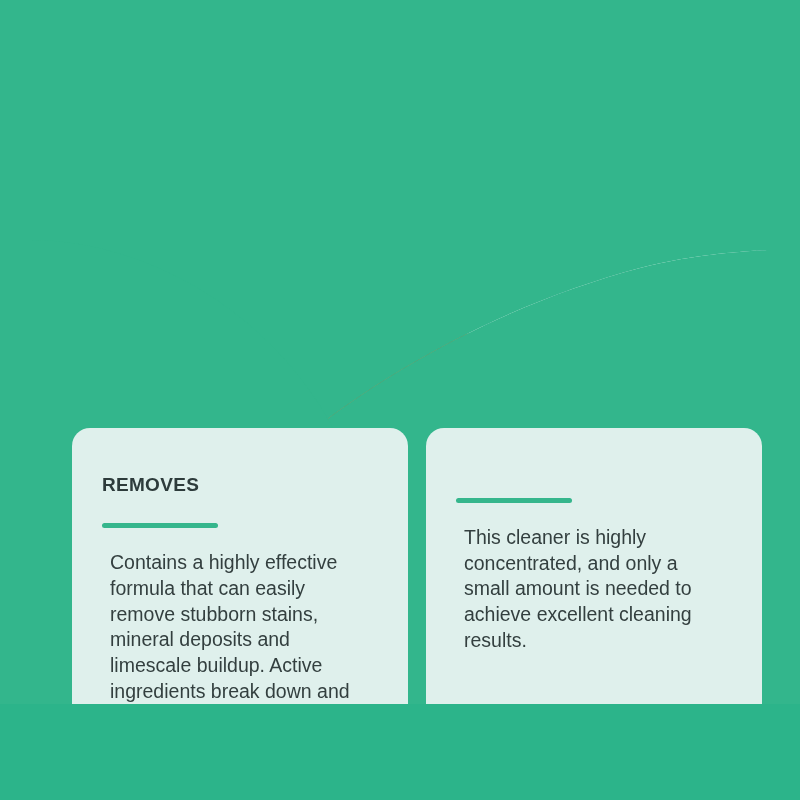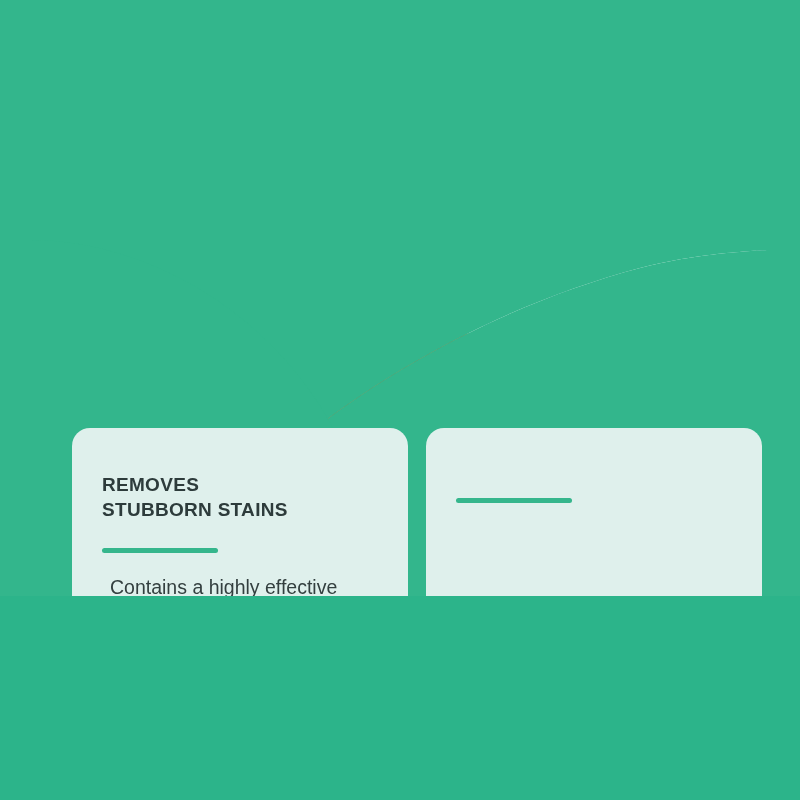--- a/index.html
+++ b/index.html
@@ -10,21 +10,21 @@
     width: 800px;
     height: 800px;
     font-family: "Liberation Sans", sans-serif;
     background: #2cb48a;
     overflow: hidden;
   }
 
   #stage {
     position: relative;
     width: 800px;
-    height: 596px;
+    height: 704px;
     background: #84cc16;
     overflow: hidden;
   }
 
   
   .photo {
     position: absolute;
     left: 0;
     top: 0;
     width: 800px;
@@ -445,24 +445,24 @@
              L352,800 L30,800 Z" fill="#33b68c"></path>
     <path d="M30,240
              C160,240 300,330 352,470" fill="none" stroke="#ffffff" stroke-width="0"></path>
   </svg>
 
   <div class="cards">
 
     <div class="card">
       <h2>
         <span>REMOVES</span><br>
-        <span>STUBBORN STAINS</span>
       </h2>
       <div class="rule"></div>
       <p>Contains a highly effective formula that can easily remove stubborn stains, mineral deposits and limescale buildup. Active ingredients break down and dissolve stubborn residue to keep your toilet clean and fresh.</p>
     </div>
 
     <div class="card">
       <div class="rule"></div>
+      <p>This cleaner is highly concentrated, and only a small amount is needed to achieve excellent cleaning results.</p>
     </div>
 
   </div>
 </div>
 
 </body></html>

